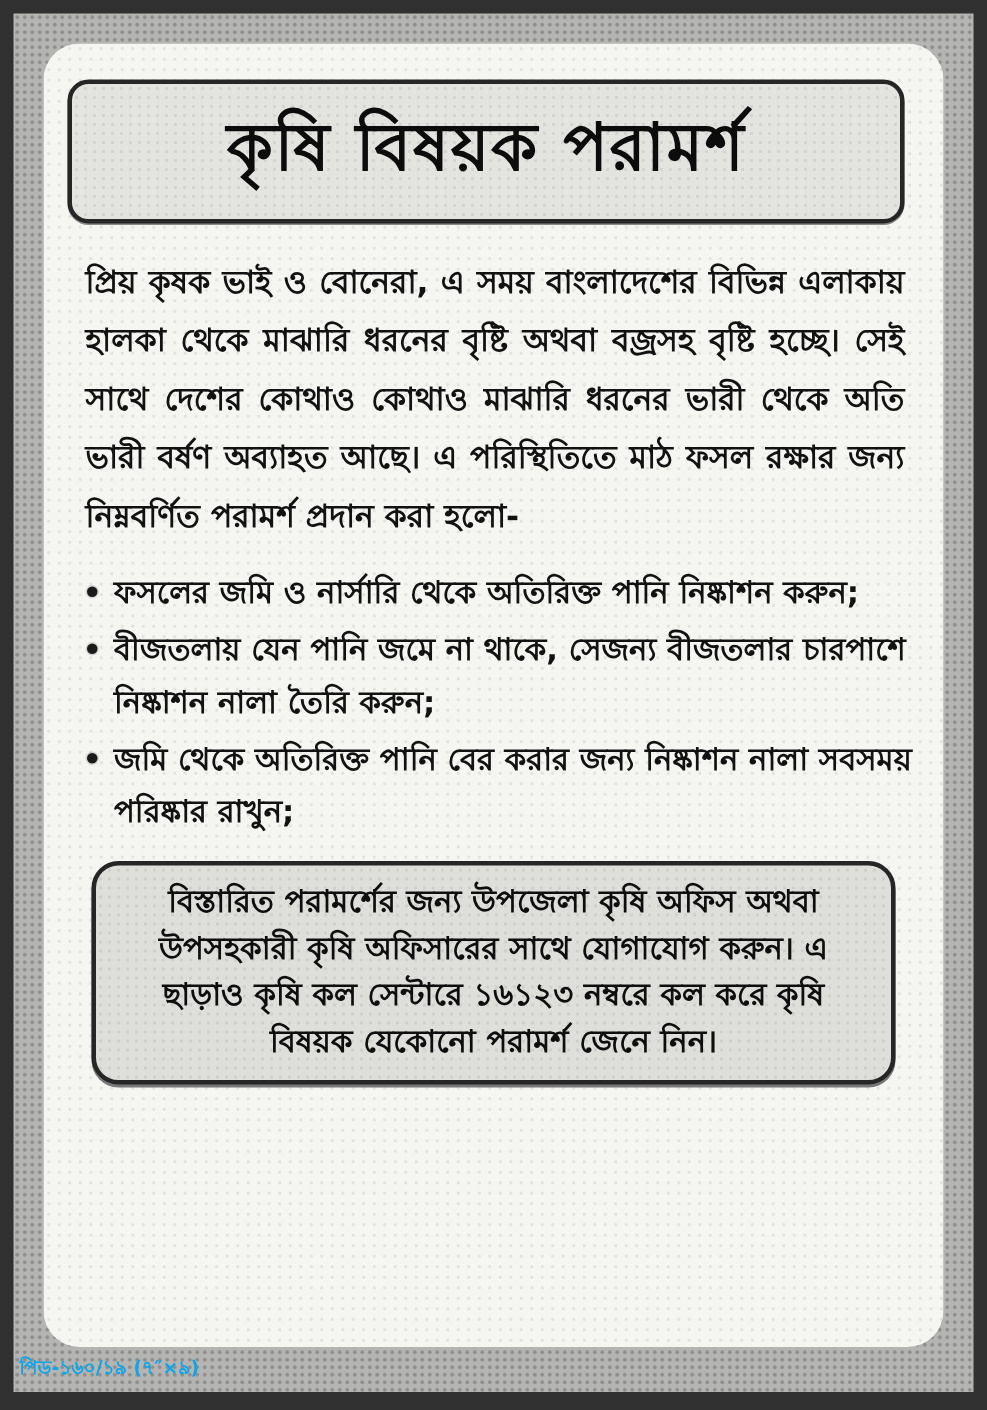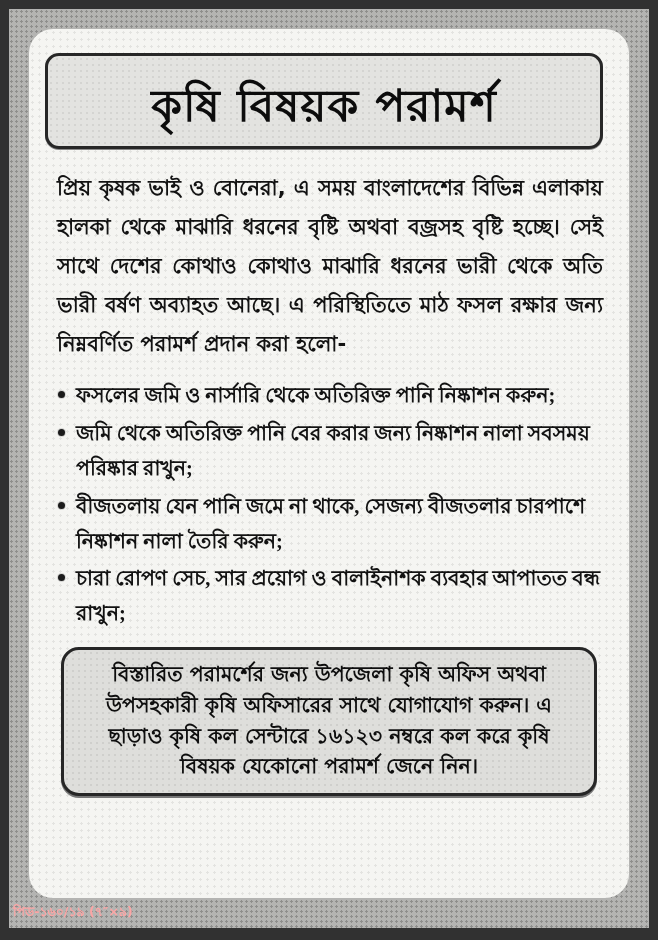--- a/index.html
+++ b/index.html
@@ -25,74 +25,73 @@
     background-size:7px 7px;
     border-radius:24px;
     color:#101010;
   }
   .title-box {
     margin:24px 26px 0 16px; height:90px;
     border:3px solid #262626; border-radius:14px;
     background-color:#e3e3e0;
     background-image:radial-gradient(#d4d4d1 1px, transparent 1.3px);
     background-size:6px 6px;
-    display:flex; align-items:flex-end; justify-content:center;
+    display:flex; align-items:center; justify-content:center;
     box-shadow:0 1px 0 #888;
   }
   .title-box h1 {
     margin:0; font-size:44px; font-weight:bold; letter-spacing:1px; color:#0c0c0c;
   }
   .intro {
     margin:20px 26px 0 28px;
     font-size:21px; font-weight:bold; line-height:1.86;
     text-align:justify; color:#121212;
   }
   ul.bullets {
     list-style:none; margin:14px 20px 0 26px; padding:0;
     font-size:20.5px; font-weight:bold; line-height:1.7; color:#121212;
   }
-  ul.bullets li { position:relative; padding-left:21px; margin-bottom:3px;font-family:Liberation Serif, serif; }
+  ul.bullets li { position:relative; padding-left:21px; margin-bottom:3px; }
   ul.bullets li::before {
     content:""; position:absolute; left:3px; top:13px;
     width:7px; height:7px; background:#1a1a1a; border-radius:50%;
     box-shadow:0 0 0 1px #55555533;
   }
   .note-box {
     margin:16px 32px 0 32px;
     border:3px solid #262626; border-radius:18px;
     background-color:#dededb;
     background-image:radial-gradient(#cfcfcc 1px, transparent 1.3px);
     background-size:6px 6px;
     padding:9px 18px 11px 18px;
     text-align:center; font-size:20.5px; font-weight:bold; line-height:1.5;
     color:#0e0e0e; box-shadow:0 2px 0 #777;
   }
   .plate {
     position:absolute; left:13px; top:903px;
-    font-size:12.5px; font-weight:bold; color:#fca5a5;
+    font-size:12.5px; font-weight:bold; color:#0ea5e9;
   }
 </style>
 </head>
 <body>
 
 <div class="frame">
   <div class="mat">
     <div class="paper">
 
       <div class="title-box">
         <h1>কৃষি বিষয়ক পরামর্শ</h1>
       </div>
 
       <p class="intro">প্রিয় কৃষক ভাই ও বোনেরা, এ সময় বাংলাদেশের বিভিন্ন এলাকায় হালকা থেকে মাঝারি ধরনের বৃষ্টি অথবা বজ্রসহ বৃষ্টি হচ্ছে। সেই সাথে দেশের কোথাও কোথাও মাঝারি ধরনের ভারী থেকে অতি ভারী বর্ষণ অব্যাহত আছে। এ পরিস্থিতিতে মাঠ ফসল রক্ষার জন্য নিম্নবর্ণিত পরামর্শ প্রদান করা হলো-</p>
 
       <ul class="bullets">
         <li>ফসলের জমি ও নার্সারি থেকে অতিরিক্ত পানি নিষ্কাশন করুন;</li>
+        <li>বীজতলায় যেন পানি জমে না থাকে, সেজন্য বীজতলার চারপাশে নিষ্কাশন নালা তৈরি করুন;</li>
         <li>জমি থেকে অতিরিক্ত পানি বের করার জন্য নিষ্কাশন নালা সবসময় পরিষ্কার রাখুন;</li>
-        <li>বীজতলায় যেন পানি জমে না থাকে, সেজন্য বীজতলার চারপাশে নিষ্কাশন নালা তৈরি করুন;</li>
-        <li>চারা রোপণ সেচ, সার প্রয়োগ ও বালাইনাশক ব্যবহার আপাতত বন্ধ রাখুন;</li>
       </ul>
 
       <div class="note-box">
         <span>বিস্তারিত পরামর্শের জন্য উপজেলা কৃষি অফিস অথবা উপসহকারী কৃষি অফিসারের সাথে যোগাযোগ করুন। এ ছাড়াও কৃষি কল সেন্টারে ১৬১২৩ নম্বরে কল করে কৃষি বিষয়ক যেকোনো পরামর্শ জেনে নিন।</span>
       </div>
 
     </div>
   </div>
 </div>
 

